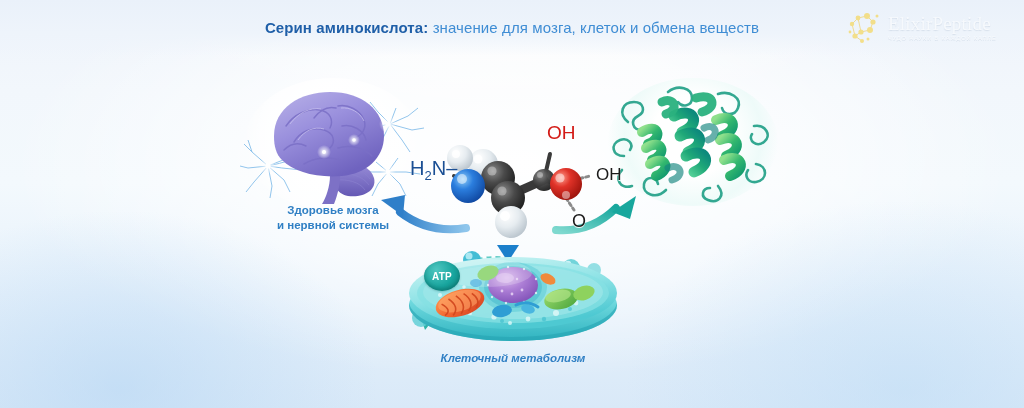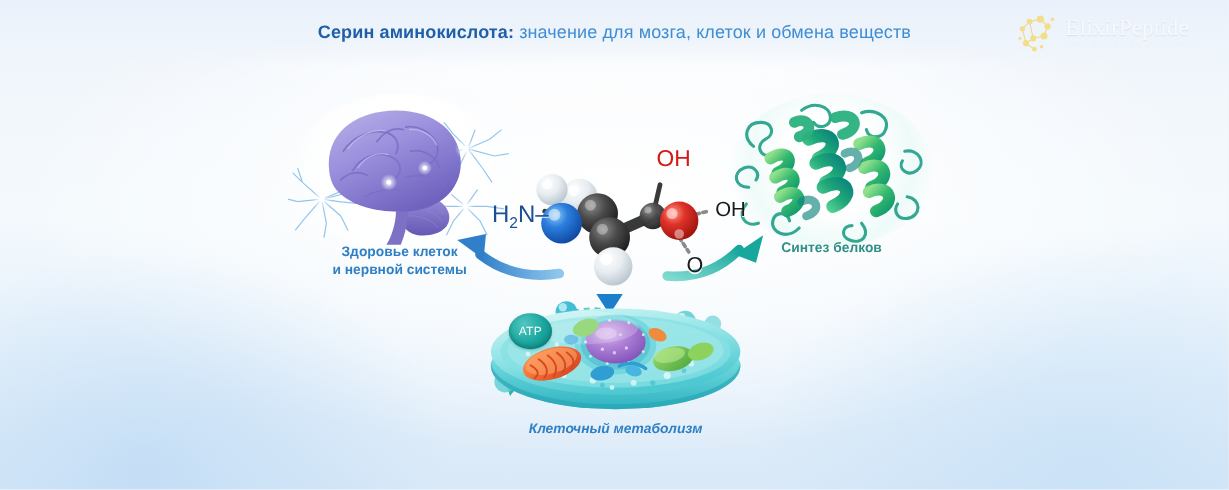--- a/index.html
+++ b/index.html
@@ -135,21 +135,21 @@
     position: absolute;
     left: 398px; top: 118px;
     width: 228px; height: 132px;
   }
   .mol-label {
     position: absolute;
     font-weight: normal;
     white-space: nowrap;
   }
   .mol-h2n {
-    left: 12px; top: 50px;
+    left: 12px; top: 39px;
     font-size: 20px;
     color: #1b4f94;
     text-shadow: 0 1px 0 rgba(255,255,255,0.9);
   }
   .mol-h2n sub { font-size: 13px; }
   .mol-oh-top {
     left: 149px; top: 4px;
     font-size: 19px;
     color: #d31a16;
     text-shadow: 0 1px 0 rgba(255,255,255,0.9);
@@ -175,21 +175,21 @@
     border-radius: 50%;
     background: radial-gradient(circle at 35% 30%, #4fc6c0 0%, #18a59e 55%, #0d857f 100%);
     box-shadow: inset 0 -2px 4px rgba(0,60,58,0.35), 0 1px 2px rgba(0,80,80,0.25);
     display: flex;
     align-items: center;
     justify-content: center;
   }
   .atp-badge span {
     color: #ffffff;
     font-size: 10px;
-    font-weight: normal;
+    font-weight: bold;
     letter-spacing: 0.3px;
     text-align: right;
   }
 
   svg { display: block; overflow: visible; }
   .layer { position: absolute; left: 0; top: 0; width: 1024px; height: 408px; pointer-events: none; }
 </style>
 </head>
 <body>
 
@@ -351,21 +351,21 @@
         <circle cx="150" cy="44" r="9" fill="url(#gNeuGlow)"></circle>
         <circle cx="150" cy="44" r="2.6" fill="#ffffff"></circle>
         <circle cx="150" cy="92" r="8" fill="url(#gNeuGlow)"></circle>
         <circle cx="150" cy="92" r="2.4" fill="#ffffff"></circle>
         <circle cx="86" cy="72" r="7" fill="url(#gNeuGlow)"></circle>
         <circle cx="86" cy="72" r="2" fill="#ffffff"></circle>
         <circle cx="116" cy="60" r="6" fill="url(#gNeuGlow)"></circle>
         <circle cx="116" cy="60" r="1.8" fill="#ffffff"></circle>
       </g>
     </svg>
-    <div class="node-label label-brain">Здоровье клеток
+    <div class="node-label label-brain">Здоровье мозга
 и нервной системы</div>
   </div>
 
   <div class="node-protein">
     <div class="halo" style="left:10px; top:0; width:170px; height:128px; background: radial-gradient(circle at 50% 45%, #ffffff 36%, rgba(233,250,247,0.7) 62%, rgba(233,250,247,0) 78%);"></div>
     <svg style="position:absolute; left:10px; top:4px;" width="170" height="122" viewBox="0 0 170 122">
       <defs>
         <linearGradient id="gHelixA" x1="0" y1="0" x2="1" y2="1">
           <stop offset="0%" stop-color="#8fe08c"></stop>
           <stop offset="50%" stop-color="#34b86f"></stop>
@@ -414,21 +414,20 @@
           <path d="M 88 16 C 106 10 110 26 94 30"></path>
           <path d="M 54 20 C 66 14 72 28 58 32"></path>
         </g>
 
         <g stroke="#15867f" stroke-width="7" fill="none" stroke-linecap="round" opacity="0.65">
           <path d="M 96 46 C 108 40 112 54 100 58"></path>
           <path d="M 60 86 C 72 80 78 94 64 98"></path>
         </g>
       </g>
     </svg>
-    <div class="node-label label-protein">Синтез белков</div>
   </div>
 
   <div class="node-cell">
     <svg style="position:absolute; left:0; top:0;" width="230" height="106" viewBox="0 0 230 106">
       <defs>
         <linearGradient id="gCellBody" x1="0" y1="0" x2="0" y2="1">
           <stop offset="0%" stop-color="#b8f1f2"></stop>
           <stop offset="45%" stop-color="#6fd9de"></stop>
           <stop offset="100%" stop-color="#2fb3c0"></stop>
         </linearGradient>

